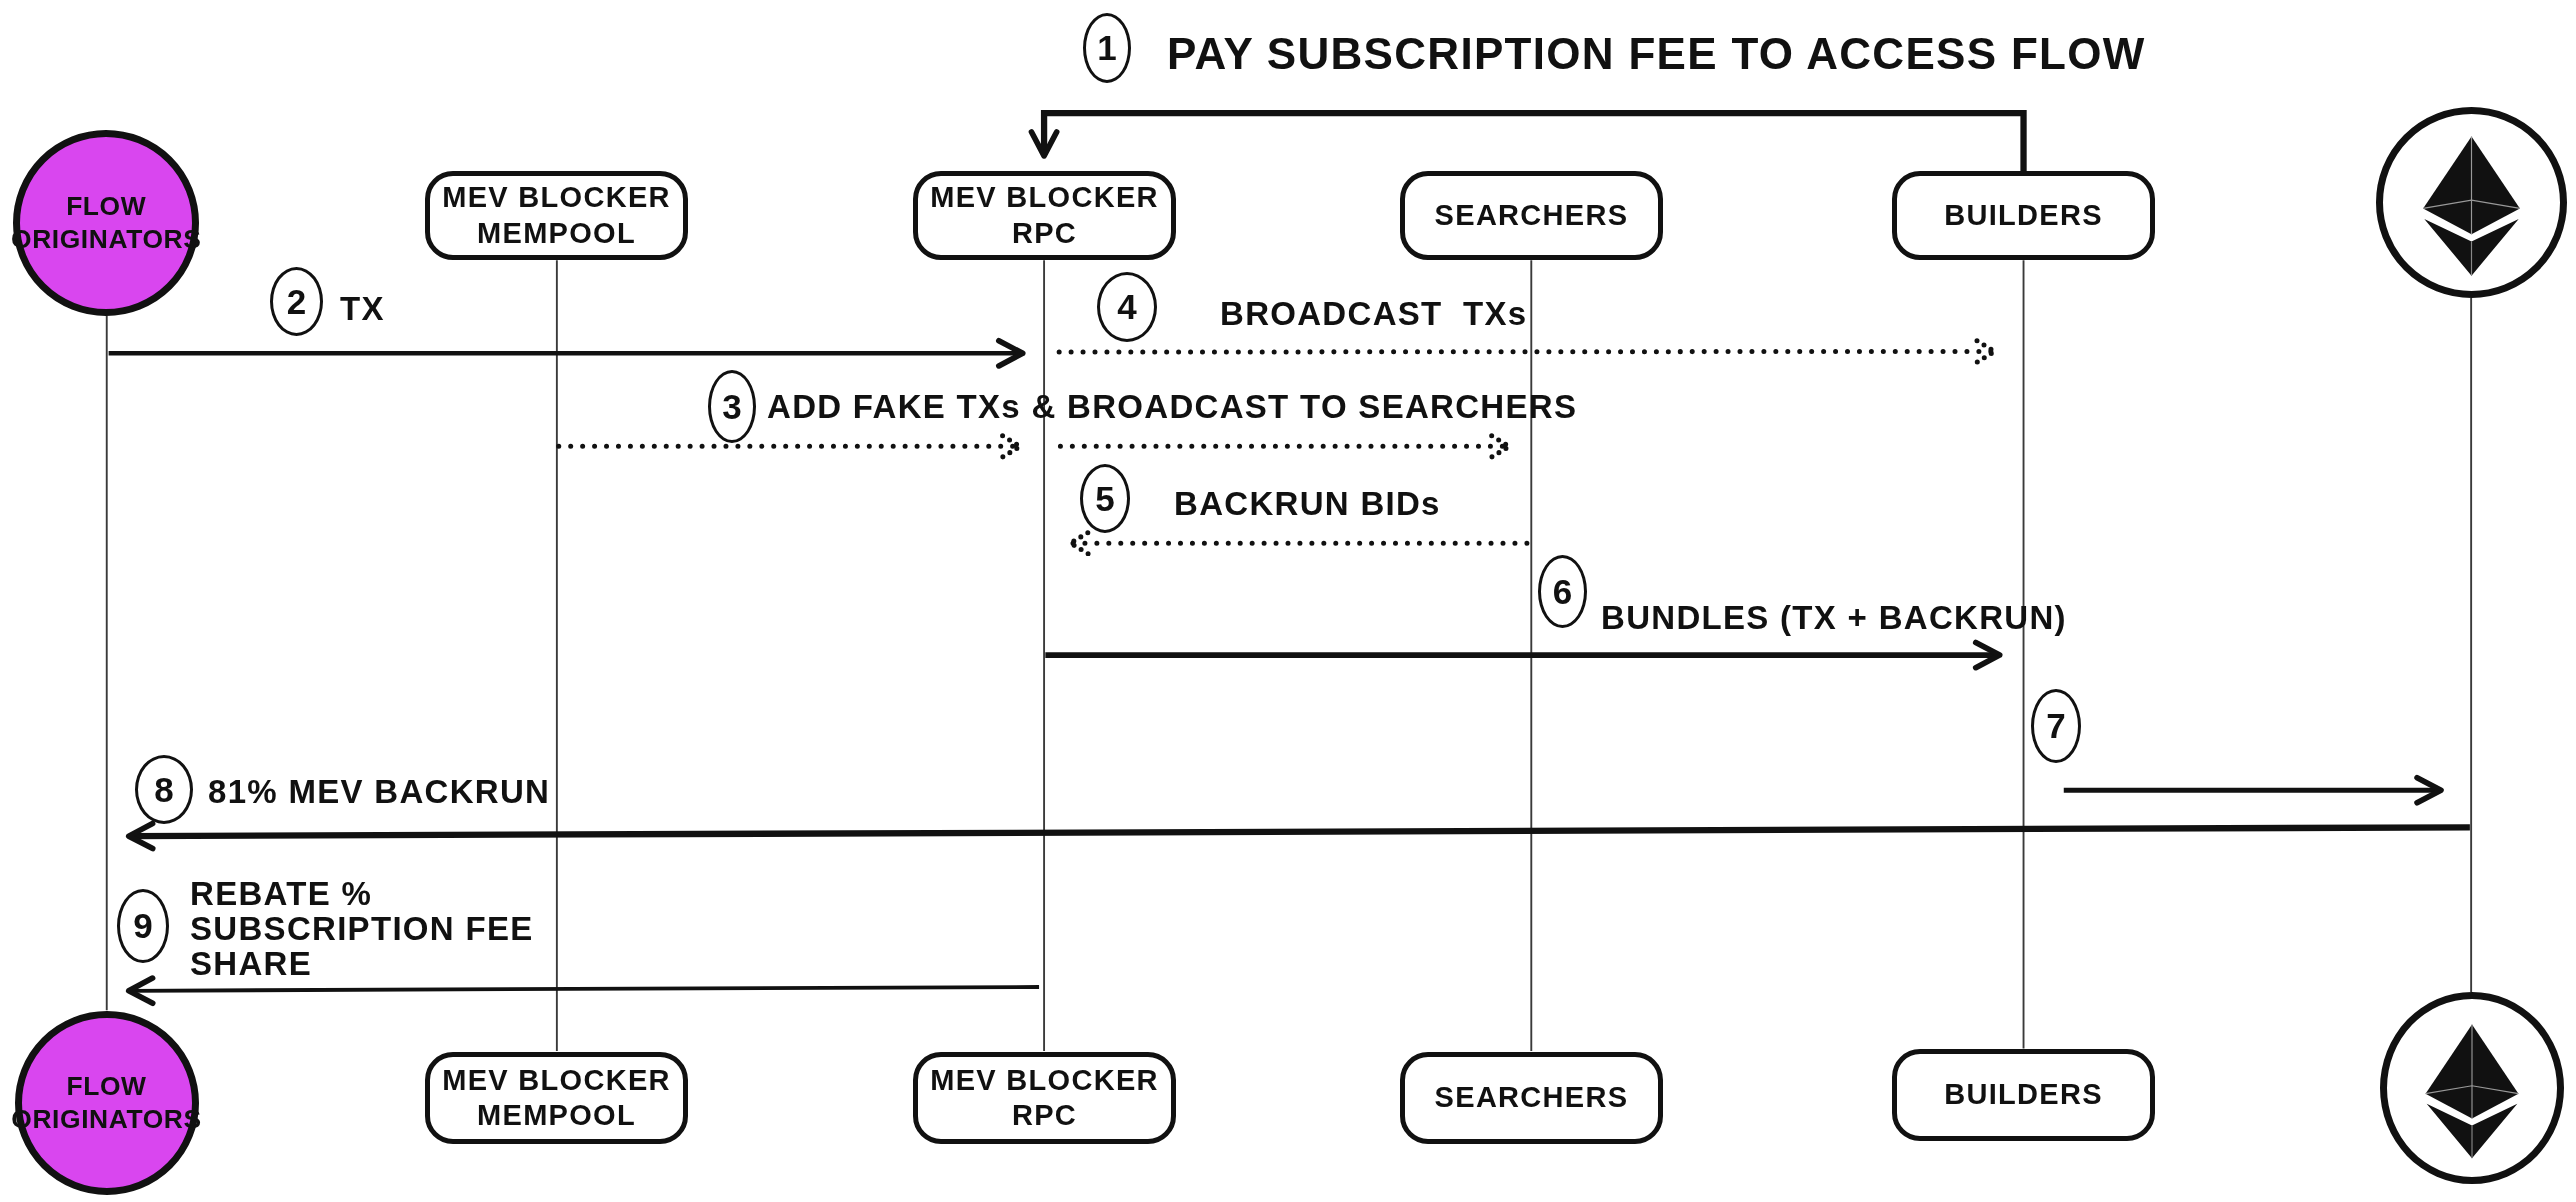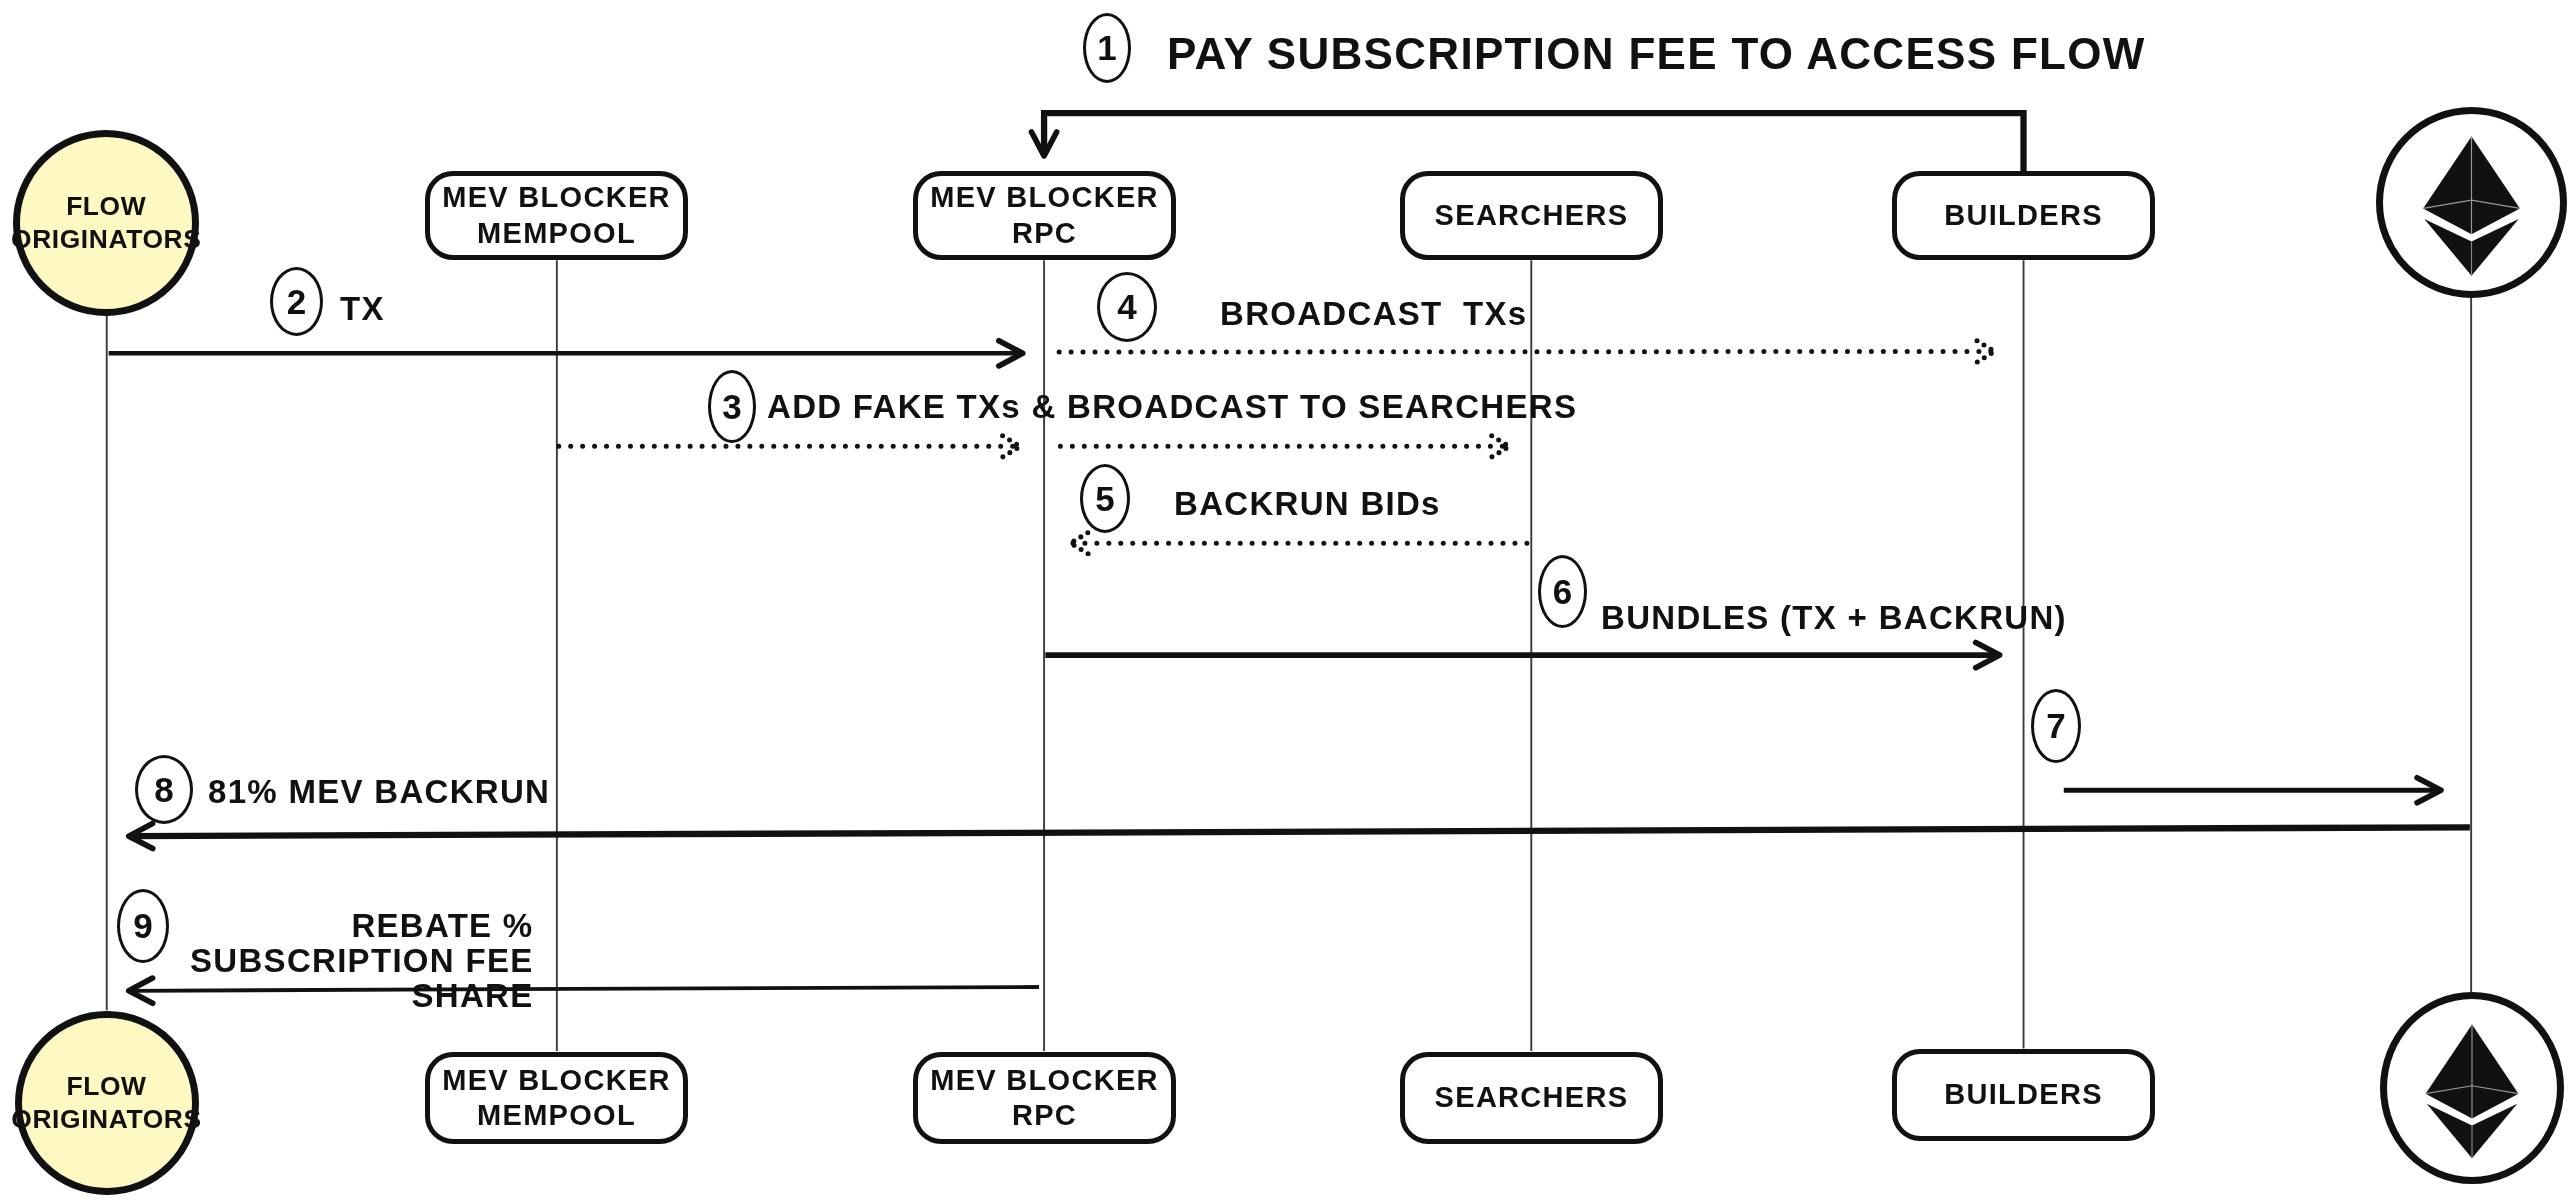--- a/index.html
+++ b/index.html
@@ -2,21 +2,21 @@
 <html style="font-size:10px"><head>
 <meta charset="utf-8">
 <style>
   html,body{margin:0;padding:0;background:#fff;}
   #canvas{position:relative;width:2576px;height:1202px;background:#ffffff;overflow:hidden;
           font-family:"Liberation Sans","DejaVu Sans",sans-serif;color:#111;}
   #lines{position:absolute;left:0;top:0;width:2576px;height:1202px;}
   .box{position:absolute;box-sizing:border-box;border:5.7px solid #111;border-radius:28px;background:#fff;
        display:flex;flex-direction:column;align-items:center;justify-content:center;
        font-weight:700;font-size:29px;line-height:1.22;letter-spacing:1.3px;text-align:center;}
-  .circle{position:absolute;box-sizing:border-box;border:7px solid #111;border-radius:50%;background:#fef9c3;
+  .circle{position:absolute;box-sizing:border-box;border:7px solid #111;border-radius:50%;background:#d946ef;
        display:flex;flex-direction:column;align-items:center;justify-content:center;
        font-weight:700;font-size:26.4px;line-height:1.25;letter-spacing:0.6px;text-align:center;}
   .ethwrap{position:absolute;box-sizing:border-box;border:7px solid #111;border-radius:50%;background:#fff;
        display:flex;align-items:center;justify-content:center;}
   .ethwrap svg{width:100%;height:100%;}
   .badge{position:absolute;box-sizing:border-box;border:3.1px solid #111;border-radius:50%;
        display:flex;align-items:center;justify-content:center;font-weight:700;font-size:35px;background:transparent;}
   .lbl{position:absolute;font-weight:700;font-size:33px;line-height:1.12;letter-spacing:1.3px;white-space:nowrap;}
   .lbl-block{position:absolute;font-weight:700;font-size:33px;letter-spacing:1.3px;}
   .ws-wide{word-spacing:10px;margin-left:46px;}
@@ -141,20 +141,20 @@
       <span>9</span>
     </div>
 
   <div class="lbl" style="left:1167px;top:29px;font-size:44px;">PAY SUBSCRIPTION FEE TO ACCESS FLOW</div>
   <div class="lbl" style="left:340px;top:291px;">TX</div>
   <div class="lbl" style="left:767px;top:389px;">ADD FAKE TXs &amp; BROADCAST TO SEARCHERS</div>
   <div class="lbl ws-wide" style="left:1174px;top:296px;">BROADCAST TXs</div>
   <div class="lbl" style="left:1174px;top:486px;">BACKRUN BIDs</div>
   <div class="lbl" style="left:1601px;top:600px;">BUNDLES (TX + BACKRUN)</div>
   <div class="lbl" style="left:208px;top:774px;">81% MEV BACKRUN</div>
-  <div class="lbl-block" style="left:190px;top:908px;line-height:35px;text-align:right;">
+  <div class="lbl-block" style="left:190px;top:876px;line-height:35px;">
     <div>REBATE %</div>
     <div>SUBSCRIPTION FEE</div>
     <div>SHARE</div>
   </div>
 
 </div>
 
 
 </body></html>

